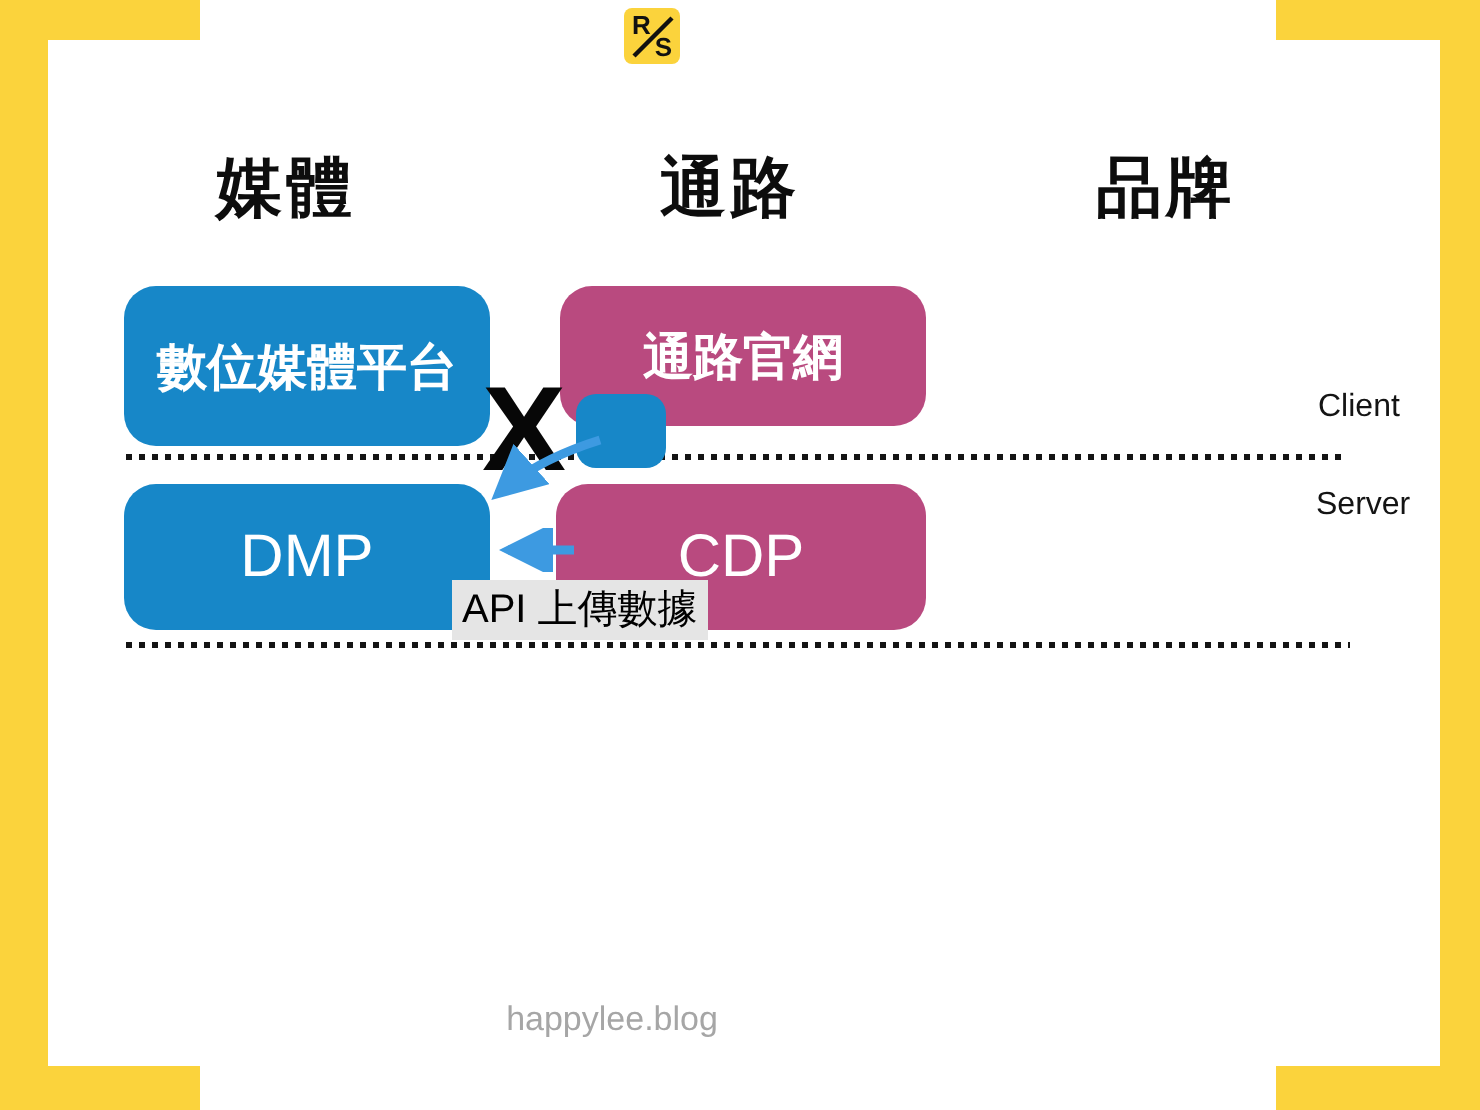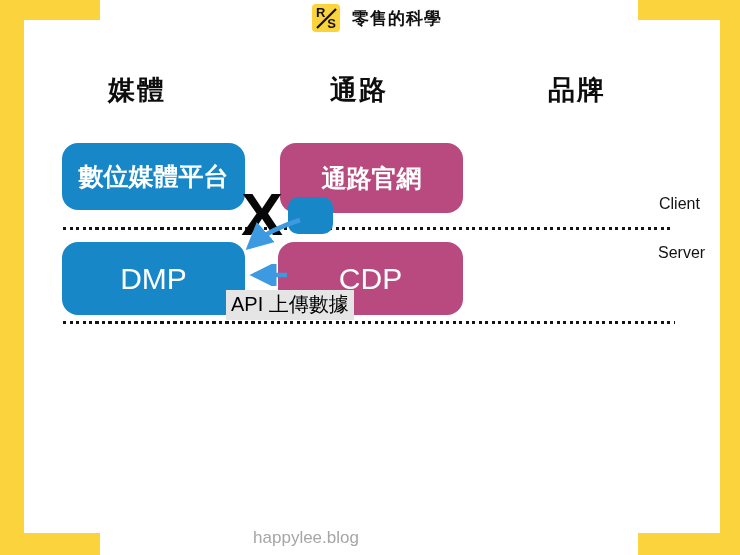--- a/index.html
+++ b/index.html
@@ -41,21 +41,21 @@
     font-size: 13px; font-weight: bold; color: #111;
   }
   .logo-title {
     font-size: 17px; font-weight: 600; color: #111; letter-spacing: 1px;
     white-space: nowrap;
   }
 
   
   .col-header {
     position: absolute; top: 72px;
-    font-size: 27px; font-weight: 800; color: #0d0d0d;
+    font-size: 33px; font-weight: 800; color: #0d0d0d;
     letter-spacing: 2px; white-space: nowrap;
   }
   .col-media   { left: 108px; }
   .col-channel { left: 330px; }
   .col-brand   { left: 548px; }
 
   
   .dotted-line {
     position: absolute; height: 3px;
     background-image: repeating-linear-gradient(to right, #141414 0 3px, transparent 3px 6.5px);
@@ -65,21 +65,21 @@
   .line-bottom        { left: 63px; top: 321px; width: 612px; }
 
   
   .box {
     position: absolute; border-radius: 16px;
     display: flex; align-items: center; justify-content: center;
     color: #ffffff; z-index: 2;
   }
   .box-blue { background: #1787c8; }
   .box-pink { background: #b94a7f; }
-  .box-digital { left: 62px;  top: 143px; width: 183px; height: 67px; font-size: 25px; font-weight: 700; }
+  .box-digital { left: 62px;  top: 143px; width: 183px; height: 80px; font-size: 25px; font-weight: 700; }
   .box-site    { left: 280px; top: 143px; width: 183px; height: 70px; font-size: 25px; font-weight: 700; }
   .box-dmp     { left: 62px;  top: 242px; width: 183px; height: 73px; font-size: 30px; font-weight: 400; text-align: center; }
   .box-cdp     { left: 278px; top: 242px; width: 185px; height: 73px; font-size: 30px; font-weight: 400; }
 
   .mini-box {
     position: absolute; left: 288px; top: 197px;
     width: 45px; height: 37px; border-radius: 10px;
     background: #1787c8; z-index: 3;
   }
 
@@ -106,21 +106,21 @@
 
   
   .side-label {
     position: absolute; font-size: 16px; color: #141414; white-space: nowrap; margin-left: 46px;
   }
   .label-client { left: 613px; top: 195px; }
   .label-server { left: 612px; top: 244px; text-align: center; }
 
   
   .footer {
-    position: absolute; left: 0; top: 528px; width: 612px;
+    position: absolute; left: 0; top: 500px; width: 612px;
     text-align: center; font-size: 17px; color: #a6a6a6;
   }
 </style>
 </head>
 <body>
 
 <div class="frame frame-left"></div>
 <div class="frame frame-right"></div>
 <div class="frame frame-tl"></div>
 <div class="frame frame-tr"></div>
@@ -128,21 +128,20 @@
 <div class="frame frame-br"></div>
 
 <div class="logo-wrap">
   <div class="logo-mark">
     <svg width="28" height="28" viewBox="0 0 28 28">
       <line x1="5" y1="24" x2="24" y2="5" stroke="#111" stroke-width="2.2"></line>
     </svg>
     <span class="logo-r">R</span>
     <span class="logo-s">S</span>
   </div>
-  <span class="logo-title">零售的科學</span>
 </div>
 
 <div class="col-header col-media">媒體</div>
 <div class="col-header col-channel">通路</div>
 <div class="col-header col-brand">品牌</div>
 
 <div class="dotted-line line-client-server"></div>
 <div class="dotted-line line-bottom"></div>
 
 <div class="box box-blue box-digital">數位媒體平台</div>

